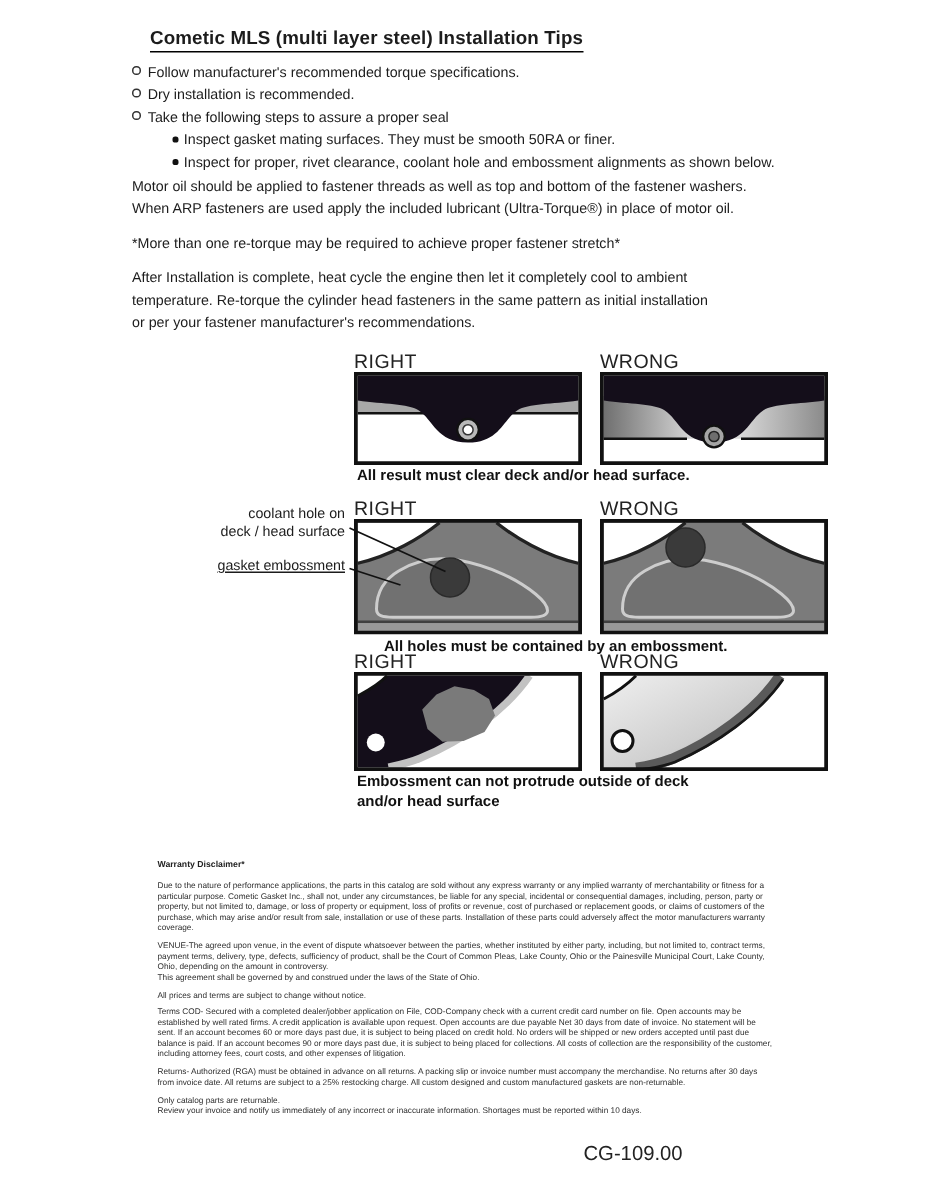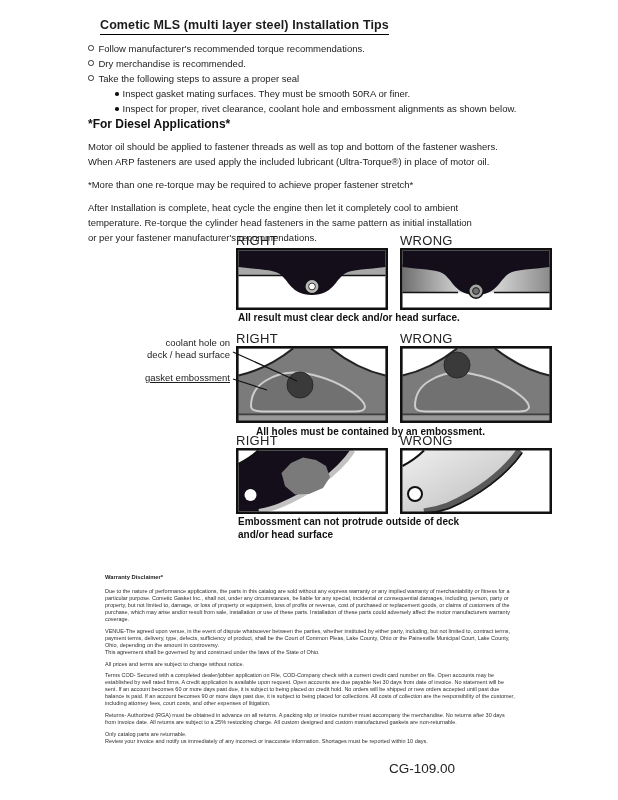--- a/index.html
+++ b/index.html
@@ -41,32 +41,31 @@
   .footer{position:absolute;top:761px;left:389px;font-size:13.5px;color:#222;}
 </style>
 </head>
 <body>
 
 <div class="page">
 
   <div class="title">Cometic MLS (multi layer steel) Installation Tips</div>
 
   <ul class="tips">
-    <li><span class="b-open"></span><span>Follow manufacturer's recommended torque recommendations.</span></li>
-    <li><span class="b-open"></span><span>Dry merchandise is recommended.</span></li>
+    <li><span class="b-open"></span><span>Follow manufacturer's recommended torque specifications.</span></li>
+    <li><span class="b-open"></span><span>Dry installation is recommended.</span></li>
     <li><span class="b-open"></span><span>Take the following steps to assure a proper seal</span>
       <ul class="subtips">
         <li><span class="b-fill"></span><span>Inspect gasket mating surfaces.  They must be smooth 50RA or finer.</span></li>
         <li><span class="b-fill"></span><span>Inspect for proper, rivet clearance, coolant hole and embossment alignments as shown below.</span></li>
       </ul>
     </li>
   </ul>
 
   <section class="diesel">
-    <h2>*For Diesel Applications*</h2>
     <p>Motor oil should be applied to fastener threads as well as top and bottom of the fastener washers.
 When ARP fasteners are used apply the included lubricant (Ultra-Torque®) in place of motor oil.</p>
     <p>*More than one re-torque may be required to achieve proper fastener stretch*</p>
     <p>After Installation is complete, heat cycle the engine then let it completely cool to ambient
 temperature. Re-torque the cylinder head fasteners in the same pattern as initial installation
 or per your fastener manufacturer's recommendations.</p>
   </section>
 
   <section class="figures">
 

